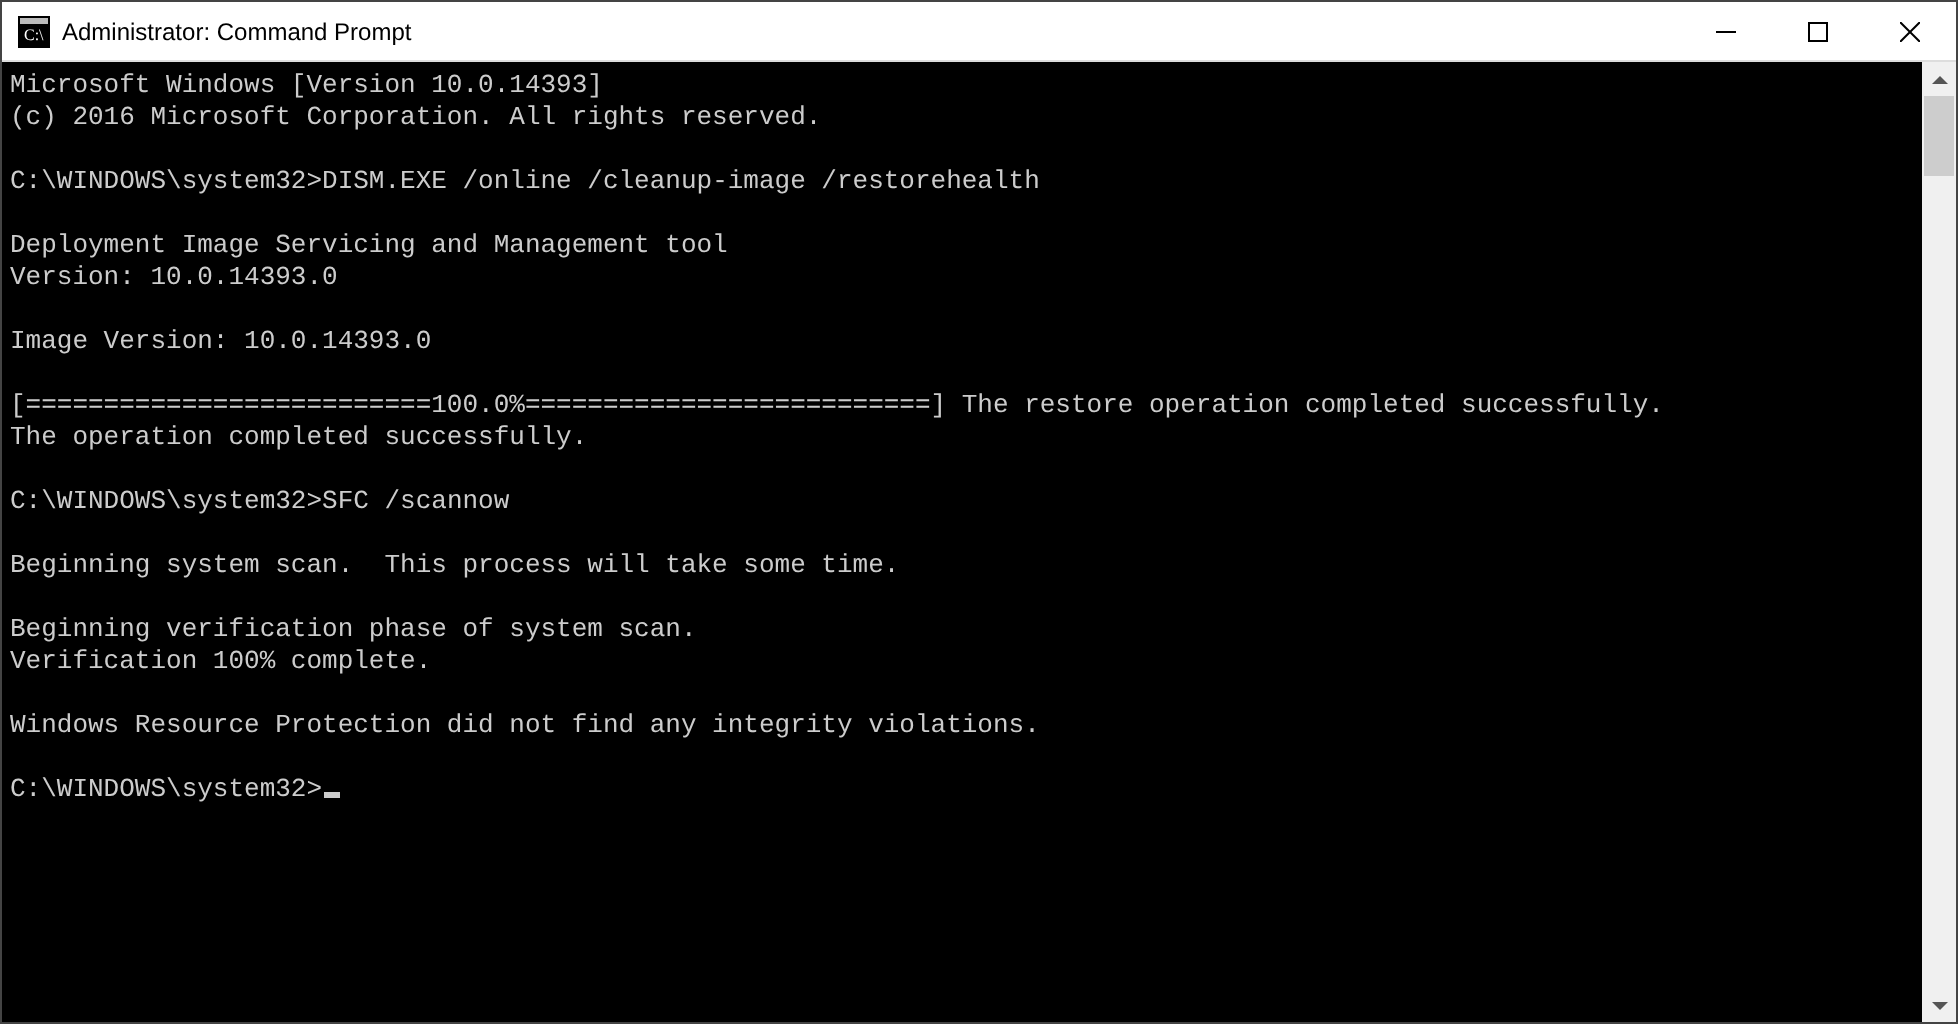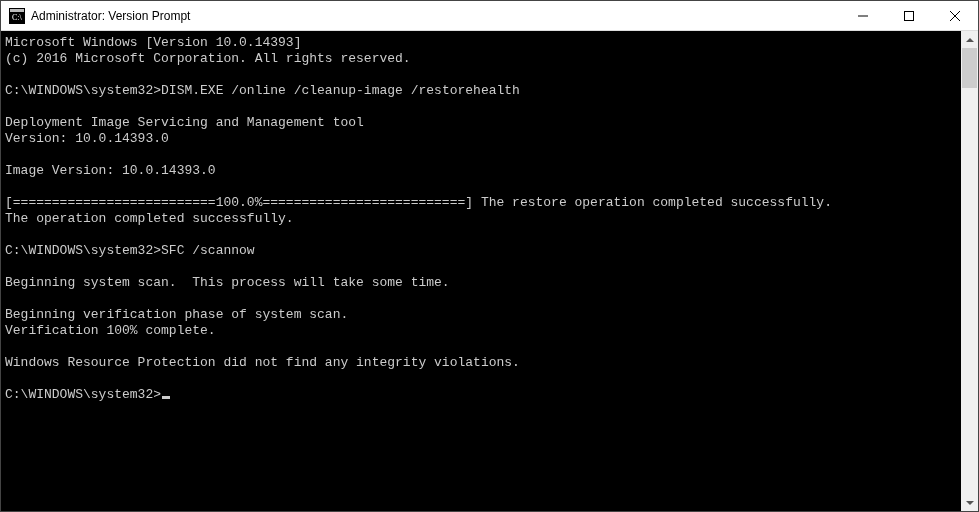--- a/index.html
+++ b/index.html
@@ -24,21 +24,21 @@
 
 <div class="window">
   <div class="titlebar">
     <span class="titlebar-icon">
       <svg width="16" height="16" viewBox="0 0 16 16">
         <rect x="0" y="0" width="16" height="16" fill="#000"></rect>
         <rect x="1" y="1" width="14" height="3" fill="#bbb"></rect>
         <text x="3" y="12" font-size="8" fill="#fff" font-family="Consolas">C:\</text>
       </svg>
     </span>
-    <span class="titlebar-title">Administrator: Version Prompt</span>
+    <span class="titlebar-title">Administrator: Command Prompt</span>
     <span class="titlebar-spacer"></span>
     <div class="titlebar-btn">
       <svg width="10" height="10" viewBox="0 0 10 10">
           <line x1="0" y1="5" x2="10" y2="5" stroke="#000" stroke-width="1"></line>
         </svg>
     </div>
     <div class="titlebar-btn">
       <svg width="10" height="10" viewBox="0 0 10 10">
           <rect x="0.5" y="0.5" width="9" height="9" fill="none" stroke="#000" stroke-width="1"></rect>
         </svg>

